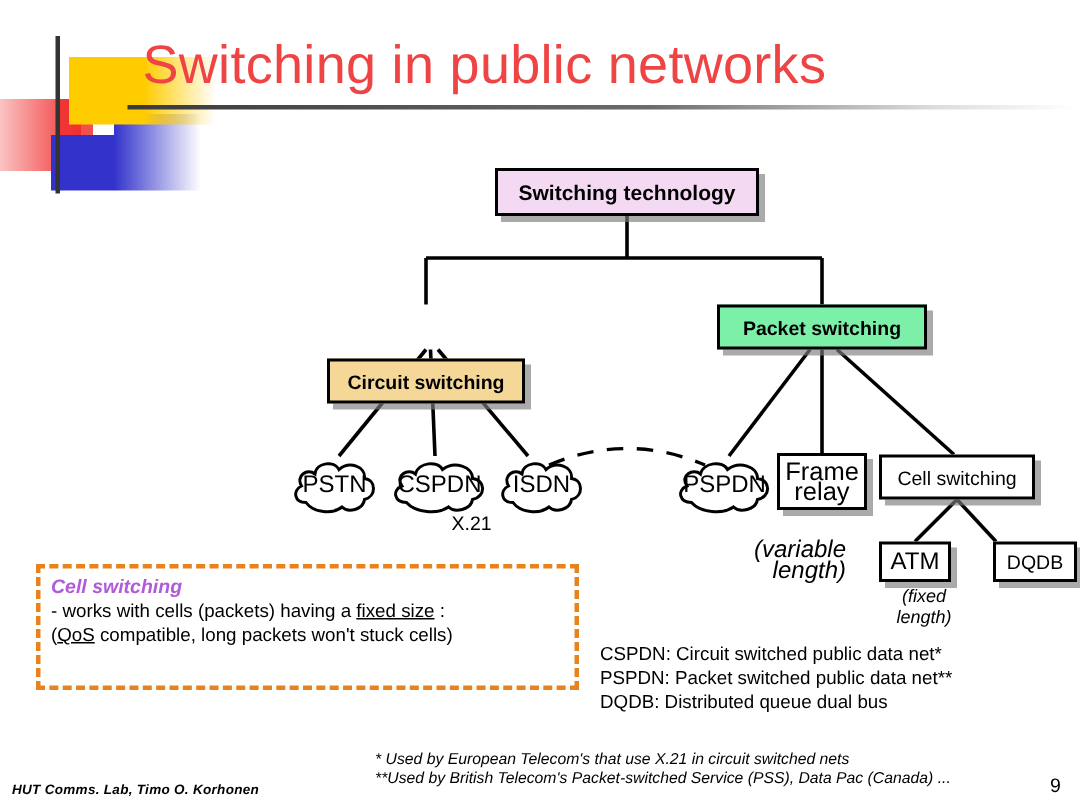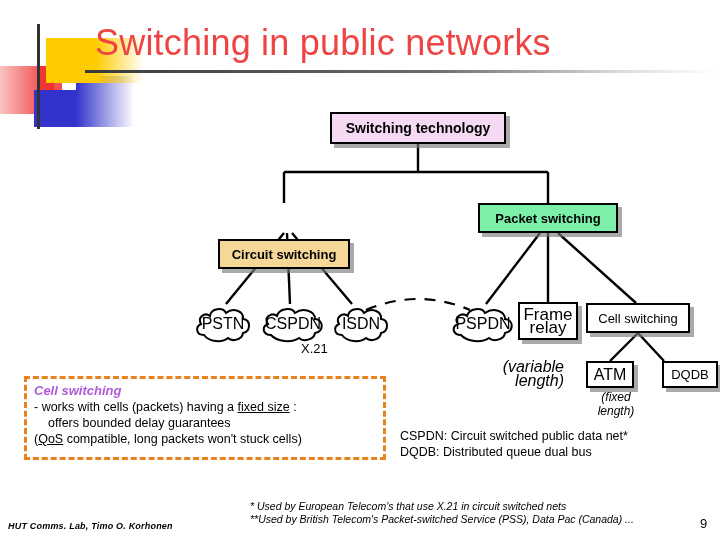--- a/index.html
+++ b/index.html
@@ -179,26 +179,26 @@
     <div>length)</div>
   </div>
   <div class="lbl lbl-fix">
     <div>(fixed</div>
     <div>length)</div>
   </div>
 
   <div class="callout">
     <div class="head">Cell switching</div>
     <div class="body"><span>- works with cells (packets) having a </span><u>fixed size</u><span> :</span></div>
-    <div class="body ind">offers bounded delay guarantees</div>
     <div class="body"><span>(</span><u>QoS</u><span> compatible, long packets won't stuck cells)</span></div>
   </div>
 
   <div class="legend">
     <div>CSPDN: Circuit switched public data net*</div>
+    <div>PSPDN: Packet switched public data net**</div>
     <div>DQDB: Distributed queue dual bus</div>
   </div>
 
   <div class="footnotes">
     <div>* Used by European Telecom's that use X.21 in circuit switched nets</div>
     <div>**Used by British Telecom's Packet-switched Service (PSS), Data Pac (Canada) ...</div>
   </div>
 
   <div class="author">HUT Comms. Lab, Timo O. Korhonen</div>
   <div class="pageno">9</div>

